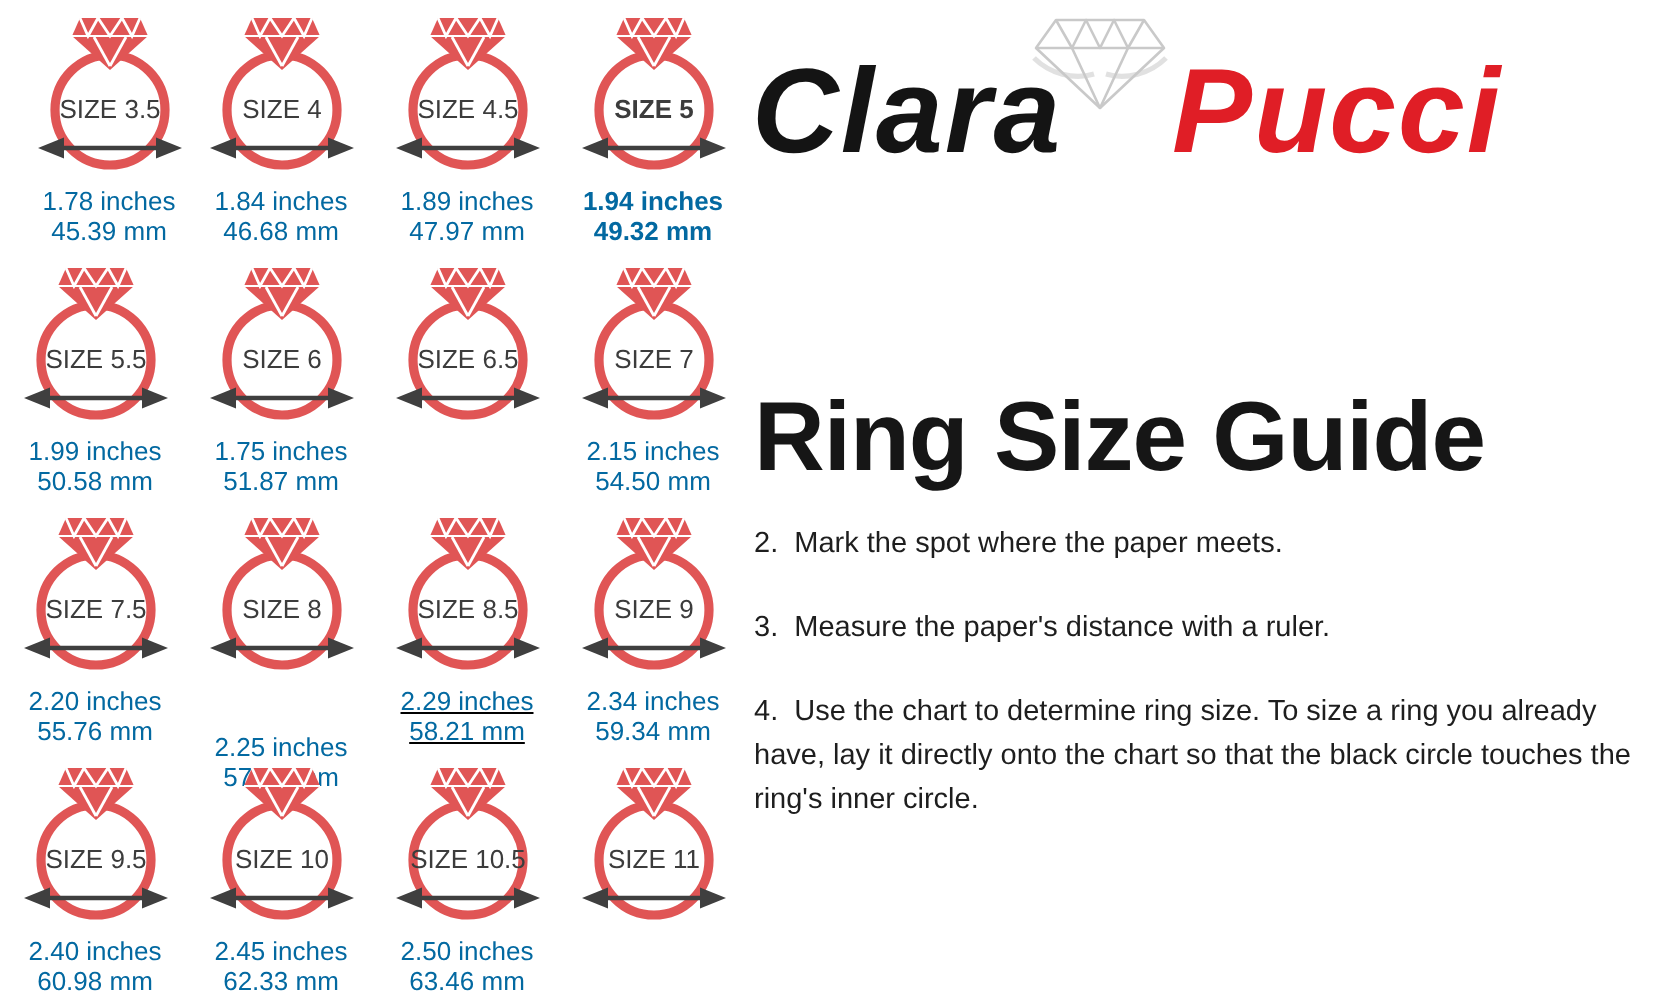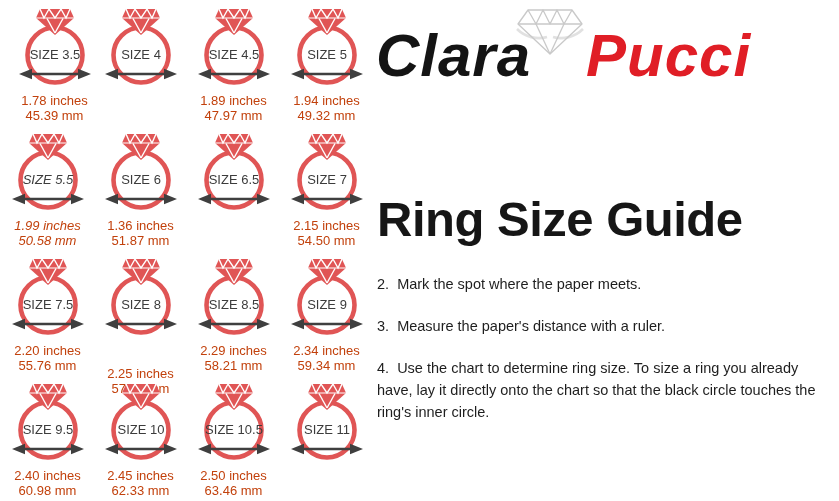--- a/index.html
+++ b/index.html
@@ -15,34 +15,34 @@
     font-family:"Liberation Sans", sans-serif;
   }
   
   .chart{
     position:absolute;left:1px;top:0;
     display:grid;grid-template-columns:repeat(4,93px);grid-auto-rows:125px;
   }
   .cell{display:flex;flex-direction:column;align-items:center;padding-top:7px;box-sizing:border-box;}
   .cell svg{display:block;overflow:visible;}
   .ring-svg text{font-family:"Liberation Sans", sans-serif;}
-  .caption{margin-top:4px;text-align:center;font-size:13px;line-height:15px;color:#c2410c;}
+  .caption{margin-top:4px;text-align:center;font-size:13px;line-height:15px;color:#0369a1;}
   
   .logo{position:absolute;left:374px;top:8px;width:440px;height:100px;}
   .logo-word{
     position:absolute;top:18px;font-family:Liberation Sans, sans-serif;font-style:italic;
     font-weight:700;font-size:60px;line-height:1;letter-spacing:1px;white-space:nowrap;text-align:right;
   }
   .logo-clara{left:2px;color:#141414;}
   .logo-pucci{left:212px;color:var(--brand-red);}
   .brand-diamond{position:absolute;left:140px;top:-4px;}
   
   .guide{position:absolute;left:377px;top:194px;width:452px;}
   .guide h1{
-    margin:0 0 28px;font-size:49px;line-height:1.04;font-weight:700;
+    margin:0 0 16px;font-size:49px;line-height:1.04;font-weight:700;
     color:#161616;letter-spacing:-0.5px;font-family:"Liberation Sans", sans-serif;
   }
   .guide p{
     margin:0 0 20px;font-size:14.5px;line-height:22px;color:var(--text-dark);
     white-space:pre-wrap;
   }
 </style>
 </head>
 <body>
 
@@ -84,20 +84,24 @@
         <g>
           <polygon points="30,2 60,2 64,11 26,11" style="fill:var(--ring-red)"></polygon>
           <polygon points="26,11 64,11 45,28" style="fill:var(--ring-red)"></polygon>
           <polyline points="30,2 34,11 39,2 45,11 51,2 56,11 60,2" fill="none" stroke="#ffffff" stroke-width="1.4"></polyline>
           <line x1="26" y1="11" x2="64" y2="11" stroke="#ffffff" stroke-width="1.1"></line>
           <line x1="37" y1="11.5" x2="45" y2="26" stroke="#ffffff" stroke-width="1.4"></line>
           <line x1="53" y1="11.5" x2="45" y2="26" stroke="#ffffff" stroke-width="1.4"></line>
         </g>
         <text x="45" y="52" text-anchor="middle" font-size="13" fill="#3c3c3c">SIZE 4</text>
       </svg>
+      <figcaption class="caption">
+        <div>1.84 inches</div>
+        <div>46.68 mm</div>
+      </figcaption>
     </figure>
 
     <figure class="cell" style="margin:0;">
       <svg class="ring-svg" width="90" height="82" viewBox="0 0 90 82">
         <circle cx="45" cy="48" r="27.5" fill="none" style="stroke:var(--ring-red)" stroke-width="4.6"></circle>
         <g style="fill:var(--arrow-gray);stroke:var(--arrow-gray)">
           <line x1="14" y1="67" x2="76" y2="67" stroke-width="2.3"></line>
           <polygon points="9,67 22,61.8 22,72.2" stroke="none"></polygon>
           <polygon points="81,67 68,61.8 68,72.2" stroke="none"></polygon>
         </g>
@@ -110,21 +114,21 @@
           <line x1="53" y1="11.5" x2="45" y2="26" stroke="#ffffff" stroke-width="1.4"></line>
         </g>
         <text x="45" y="52" text-anchor="middle" font-size="13" fill="#3c3c3c">SIZE 4.5</text>
       </svg>
       <figcaption class="caption">
         <div>1.89 inches</div>
         <div>47.97 mm</div>
       </figcaption>
     </figure>
 
-    <figure class="cell" style="margin:0;">
+    <figure class="cell" style="margin:0;font-weight:bold;">
       <svg class="ring-svg" width="90" height="82" viewBox="0 0 90 82">
         <circle cx="45" cy="48" r="27.5" fill="none" style="stroke:var(--ring-red)" stroke-width="4.6"></circle>
         <g style="fill:var(--arrow-gray);stroke:var(--arrow-gray)">
           <line x1="14" y1="67" x2="76" y2="67" stroke-width="2.3"></line>
           <polygon points="9,67 22,61.8 22,72.2" stroke="none"></polygon>
           <polygon points="81,67 68,61.8 68,72.2" stroke="none"></polygon>
         </g>
         <g>
           <polygon points="30,2 60,2 64,11 26,11" style="fill:var(--ring-red)"></polygon>
           <polygon points="26,11 64,11 45,28" style="fill:var(--ring-red)"></polygon>
@@ -134,21 +138,21 @@
           <line x1="53" y1="11.5" x2="45" y2="26" stroke="#ffffff" stroke-width="1.4"></line>
         </g>
         <text x="45" y="52" text-anchor="middle" font-size="13" fill="#3c3c3c">SIZE 5</text>
       </svg>
       <figcaption class="caption">
         <div>1.94 inches</div>
         <div>49.32 mm</div>
       </figcaption>
     </figure>
 
-    <figure class="cell" style="margin:0;font-style:italic;">
+    <figure class="cell" style="margin:0;">
       <svg class="ring-svg" width="90" height="82" viewBox="0 0 90 82">
         <circle cx="45" cy="48" r="27.5" fill="none" style="stroke:var(--ring-red)" stroke-width="4.6"></circle>
         <g style="fill:var(--arrow-gray);stroke:var(--arrow-gray)">
           <line x1="14" y1="67" x2="76" y2="67" stroke-width="2.3"></line>
           <polygon points="9,67 22,61.8 22,72.2" stroke="none"></polygon>
           <polygon points="81,67 68,61.8 68,72.2" stroke="none"></polygon>
         </g>
         <g>
           <polygon points="30,2 60,2 64,11 26,11" style="fill:var(--ring-red)"></polygon>
           <polygon points="26,11 64,11 45,28" style="fill:var(--ring-red)"></polygon>
@@ -177,21 +181,21 @@
           <polygon points="30,2 60,2 64,11 26,11" style="fill:var(--ring-red)"></polygon>
           <polygon points="26,11 64,11 45,28" style="fill:var(--ring-red)"></polygon>
           <polyline points="30,2 34,11 39,2 45,11 51,2 56,11 60,2" fill="none" stroke="#ffffff" stroke-width="1.4"></polyline>
           <line x1="26" y1="11" x2="64" y2="11" stroke="#ffffff" stroke-width="1.1"></line>
           <line x1="37" y1="11.5" x2="45" y2="26" stroke="#ffffff" stroke-width="1.4"></line>
           <line x1="53" y1="11.5" x2="45" y2="26" stroke="#ffffff" stroke-width="1.4"></line>
         </g>
         <text x="45" y="52" text-anchor="middle" font-size="13" fill="#3c3c3c">SIZE 6</text>
       </svg>
       <figcaption class="caption">
-        <div>1.36 inches</div>
+        <div>1.75 inches</div>
         <div>51.87 mm</div>
       </figcaption>
     </figure>
 
     <figure class="cell" style="margin:0;">
       <svg class="ring-svg" width="90" height="82" viewBox="0 0 90 82">
         <circle cx="45" cy="48" r="27.5" fill="none" style="stroke:var(--ring-red)" stroke-width="4.6"></circle>
         <g style="fill:var(--arrow-gray);stroke:var(--arrow-gray)">
           <line x1="14" y1="67" x2="76" y2="67" stroke-width="2.3"></line>
           <polygon points="9,67 22,61.8 22,72.2" stroke="none"></polygon>
@@ -274,21 +278,21 @@
           <line x1="53" y1="11.5" x2="45" y2="26" stroke="#ffffff" stroke-width="1.4"></line>
         </g>
         <text x="45" y="52" text-anchor="middle" font-size="13" fill="#3c3c3c">SIZE 8</text>
       </svg>
       <figcaption class="caption">
         <div>2.25 inches</div>
         <div>57.15 mm</div>
       </figcaption>
     </figure>
 
-    <figure class="cell" style="margin:0;">
+    <figure class="cell" style="margin:0;text-decoration:underline;">
       <svg class="ring-svg" width="90" height="82" viewBox="0 0 90 82">
         <circle cx="45" cy="48" r="27.5" fill="none" style="stroke:var(--ring-red)" stroke-width="4.6"></circle>
         <g style="fill:var(--arrow-gray);stroke:var(--arrow-gray)">
           <line x1="14" y1="67" x2="76" y2="67" stroke-width="2.3"></line>
           <polygon points="9,67 22,61.8 22,72.2" stroke="none"></polygon>
           <polygon points="81,67 68,61.8 68,72.2" stroke="none"></polygon>
         </g>
         <g>
           <polygon points="30,2 60,2 64,11 26,11" style="fill:var(--ring-red)"></polygon>
           <polygon points="26,11 64,11 45,28" style="fill:var(--ring-red)"></polygon>

